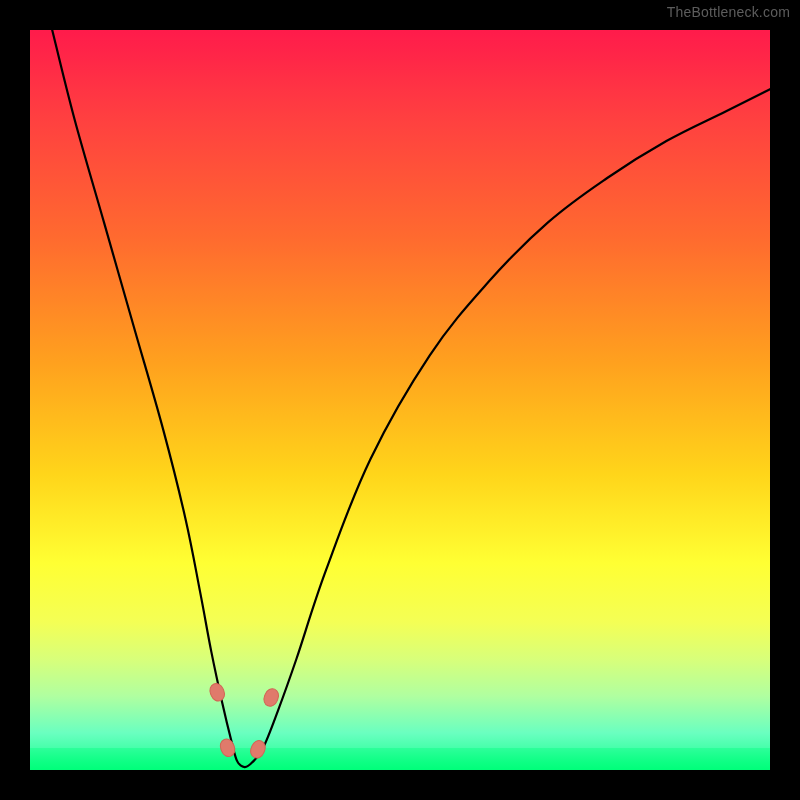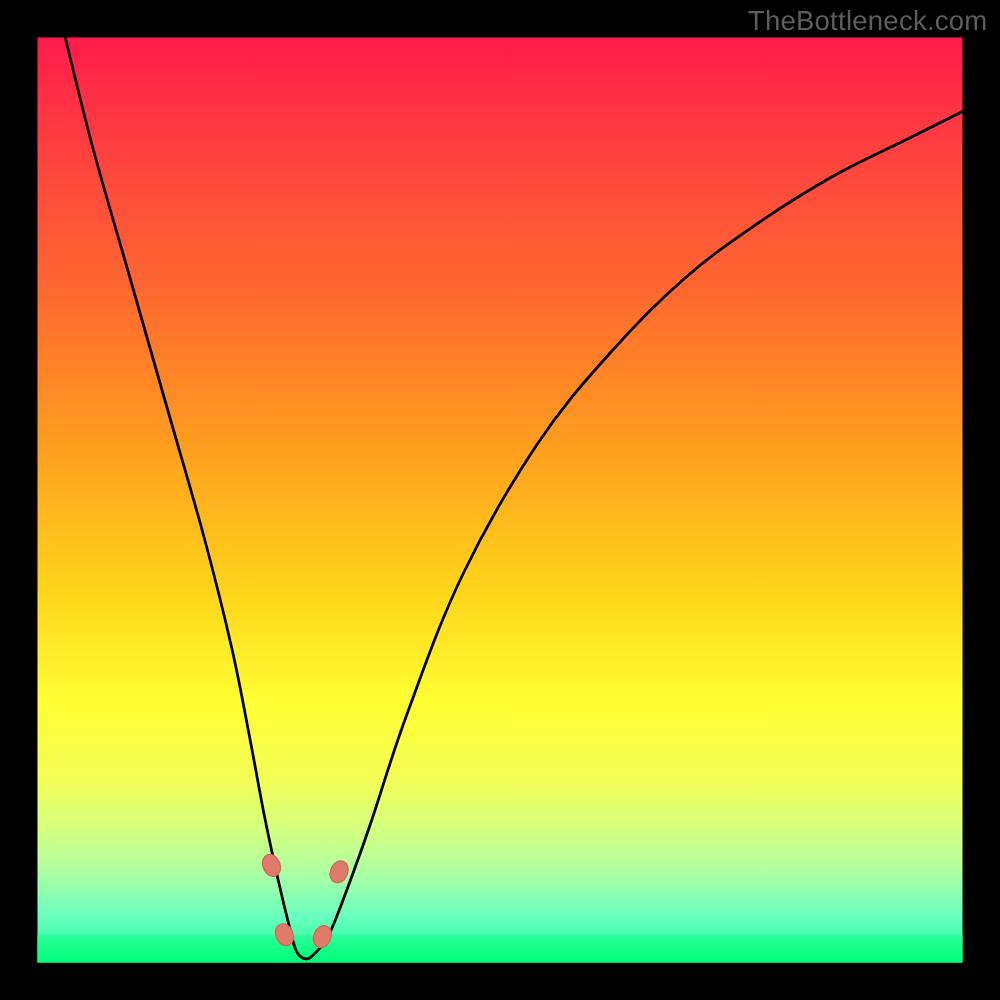--- a/index.html
+++ b/index.html
@@ -36,21 +36,21 @@
       #b0ffa0 90%,
       #6affc0 95%,
       #14ff8c 100%
     );
   }
   .attribution {
     position: absolute;
     top: 4px;
     right: 10px;
     color: #5d5d5d;
-    font-size: 22px;
+    font-size: 14px;
     font-weight: 500;
     letter-spacing: 0.2px;
   }
   svg.curve-layer {
     position: absolute;
     inset: 0;
     width: 740px;
     height: 740px;
     overflow: visible;
   }

